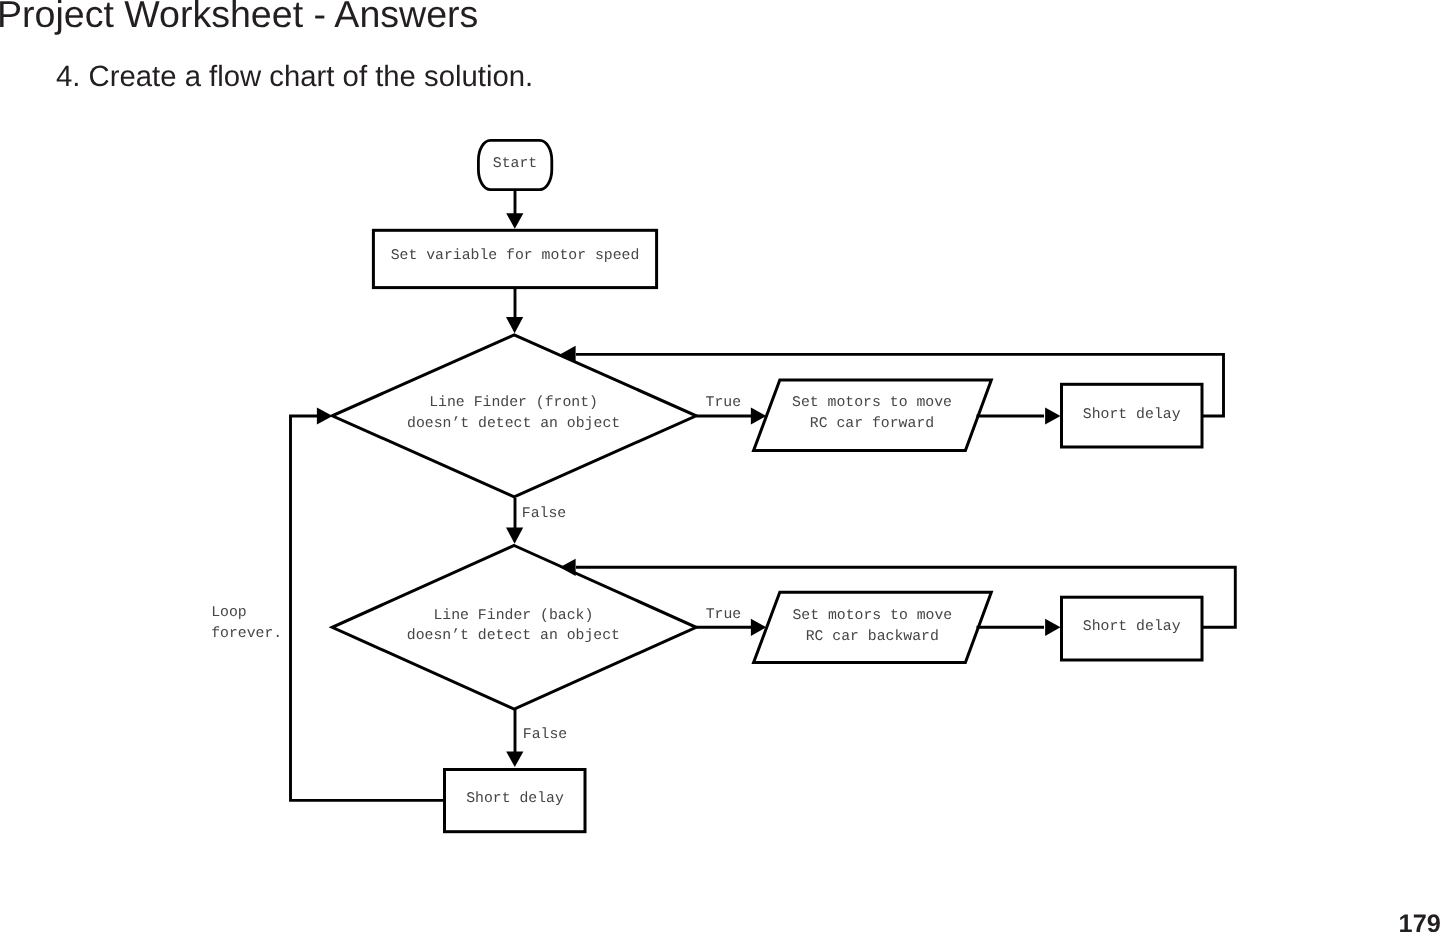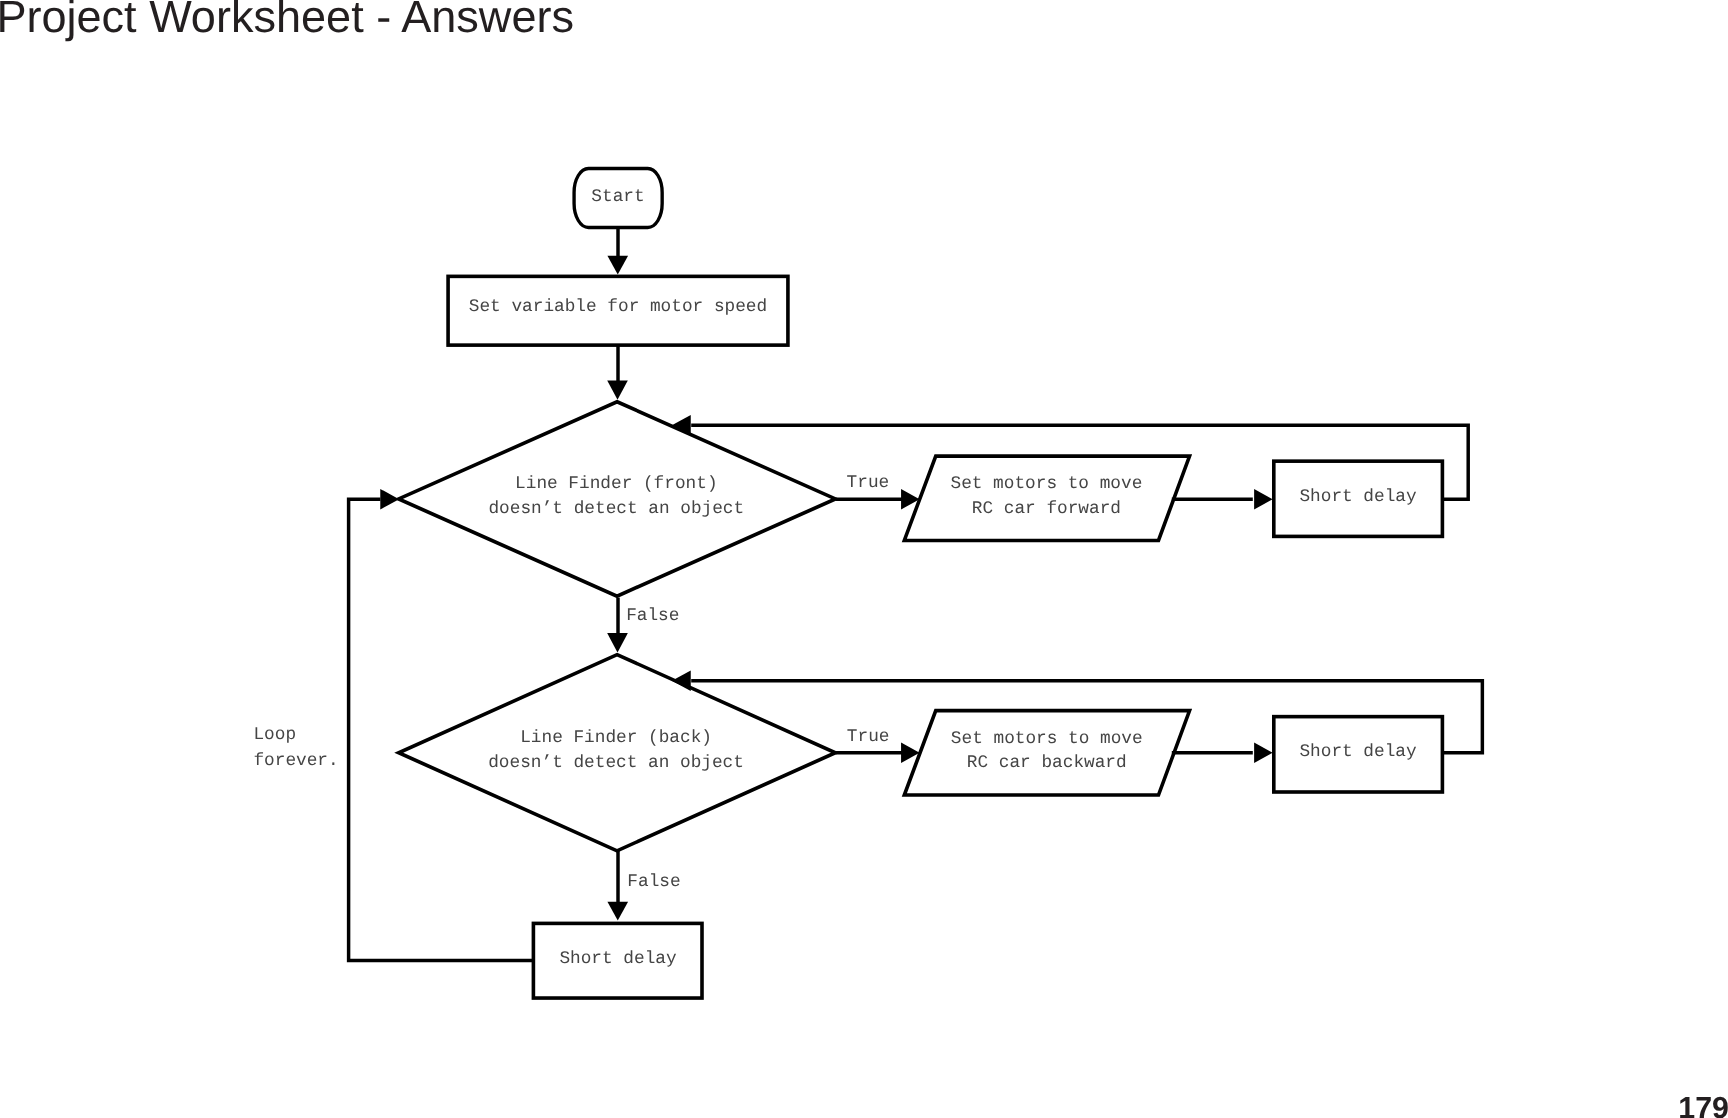--- a/index.html
+++ b/index.html
@@ -26,20 +26,21 @@
                      text-anchor:start;}
   svg.flow text.annot{font-family:"Liberation Mono",monospace;font-size:14.8px;fill:#454545;
                       text-anchor:start;}
 </style>
 </head>
 <body>
 
 <div class="page">
 
   <div id="page-title">Project Worksheet - Answers</div>
+  <div id="question">4. Create a flow chart of the solution.</div>
 
   <svg class="flow" viewBox="0 0 1440 932" width="1440" height="932">
     <g>
       <rect class="term" x="478.4" y="140.4" width="73.4" height="49.2" rx="12" ry="20"></rect>
       <text class="node" x="515.0" y="167.2">Start</text>
     </g>
     <g>
       <path class="conn" d="M 515.0 190 L 515.0 222"></path>
       <path class="head" d="M 506.2 213.2 L 523.4 213.2 L 514.8 228.8 Z"></path>
     </g>

